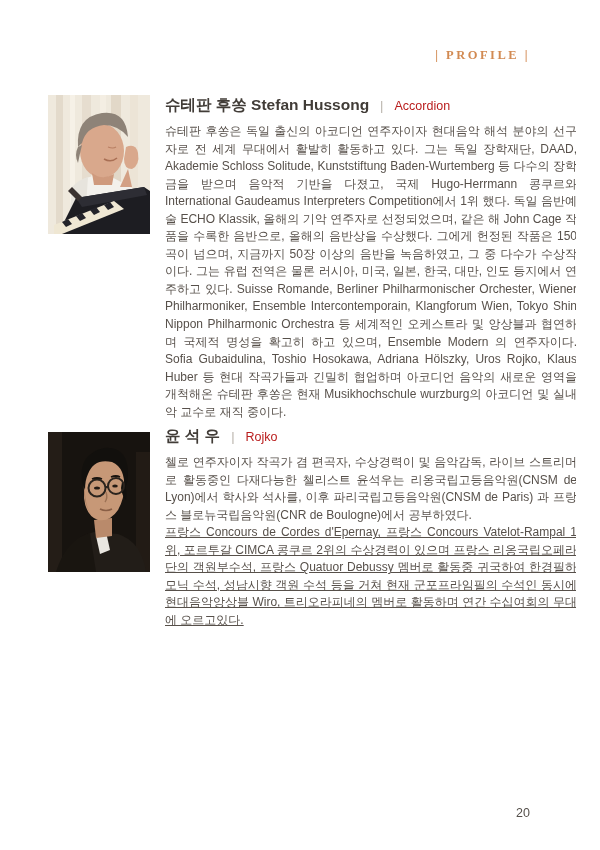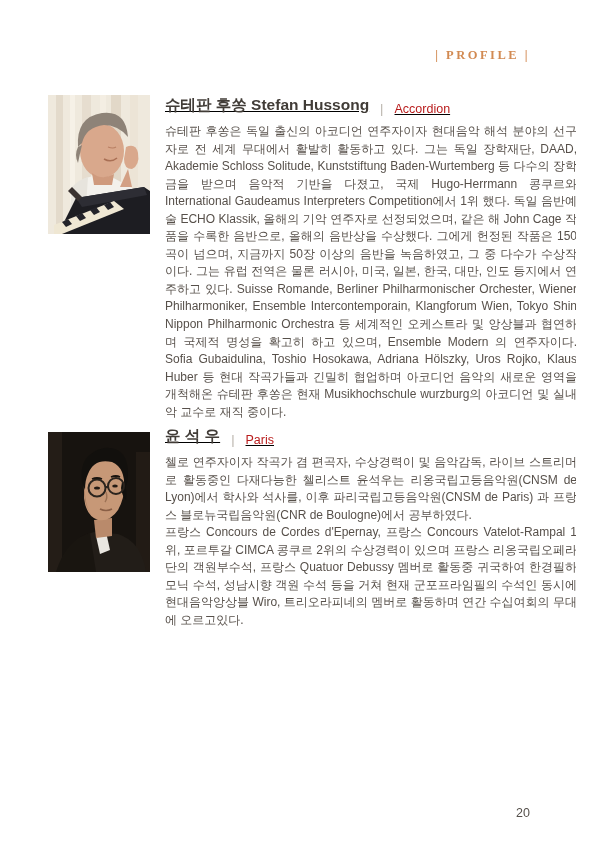--- a/index.html
+++ b/index.html
@@ -20,42 +20,41 @@
   }
   .profile-section { position:absolute; left:48px; width:529px; }
   .section-1 { top:95px; }
   .section-2 { top:426px; }
   .photo-frame { position:absolute; left:0; width:102px; }
   .section-1 .photo-frame { top:0; height:139px; }
   .section-2 .photo-frame { top:6px; height:140px; }
   .photo-frame svg { display:block; }
   .text-col { margin-left:117px; width:412px; }
   .title-row {
-    display:flex; align-items:flex-end;
+    display:flex; align-items:center;
     margin:0 0 7px 0;
     white-space:nowrap;
-    text-decoration:underline;
   }
   .name {
     font-size:15.5px; font-weight:bold; color:#413c37;
   }
   .sep {
     color:#b9b3ab; font-size:13px; margin:0 11px;
   }
   .instrument {
     color:#b91c1c; font-size:12.5px;
   }
   .body-text {
     margin:0;
     font-size:12px;
     line-height:17.55px;
     color:#57504a;
     text-align:justify;
   }
-  .body-text + .body-text { margin-top:0; }
+  .body-text + .body-text { margin-top:0;text-decoration:underline; }
   .page-number {
     position:absolute; right:46px; bottom:30px;
     font-size:12.5px; color:#55504b;
   }
 </style>
 </head>
 <body>
 
 <div class="page">
 
@@ -143,21 +142,21 @@
         <path d="M63 45 Q68 43 72 45" stroke="#1a140f" stroke-width="1.8" fill="none"></path>
 
         <path d="M58 60 Q60 66 57 70" stroke="#9c7154" stroke-width="1.4" fill="none"></path>
         <path d="M52 77 Q58 80 64 77" stroke="#8a5f46" stroke-width="1.6" fill="none"></path>
       </svg>
     </div>
     <div class="text-col">
       <div class="title-row">
         <span class="name">윤 석 우</span>
         <span class="sep">|</span>
-        <span class="instrument">Paris</span>
+        <span class="instrument">Rojko</span>
       </div>
       <p class="body-text">첼로 연주자이자 작곡가 겸 편곡자, 수상경력이 및 음악감독, 라이브 스트리머로 활동중인 다재다능한 첼리스트 윤석우는 리옹국립고등음악원(CNSM de Lyon)에서 학사와 석사를, 이후 파리국립고등음악원(CNSM de Paris) 과 프랑스 블로뉴국립음악원(CNR de Boulogne)에서 공부하였다.</p>
       <p class="body-text">프랑스 Concours de Cordes d'Epernay, 프랑스 Concours Vatelot-Rampal 1위, 포르투갈 CIMCA 콩쿠르 2위의 수상경력이 있으며 프랑스 리옹국립오페라단의 객원부수석, 프랑스 Quatuor Debussy 멤버로 활동중 귀국하여 한경필하모닉 수석, 성남시향 객원 수석 등을 거쳐 현재 군포프라임필의 수석인 동시에 현대음악앙상블 Wiro, 트리오라피네의 멤버로 활동하며 연간 수십여회의 무대에 오르고있다.</p>
     </div>
   </div>
 
   <div class="page-number">20</div>
 
 </div>
 

